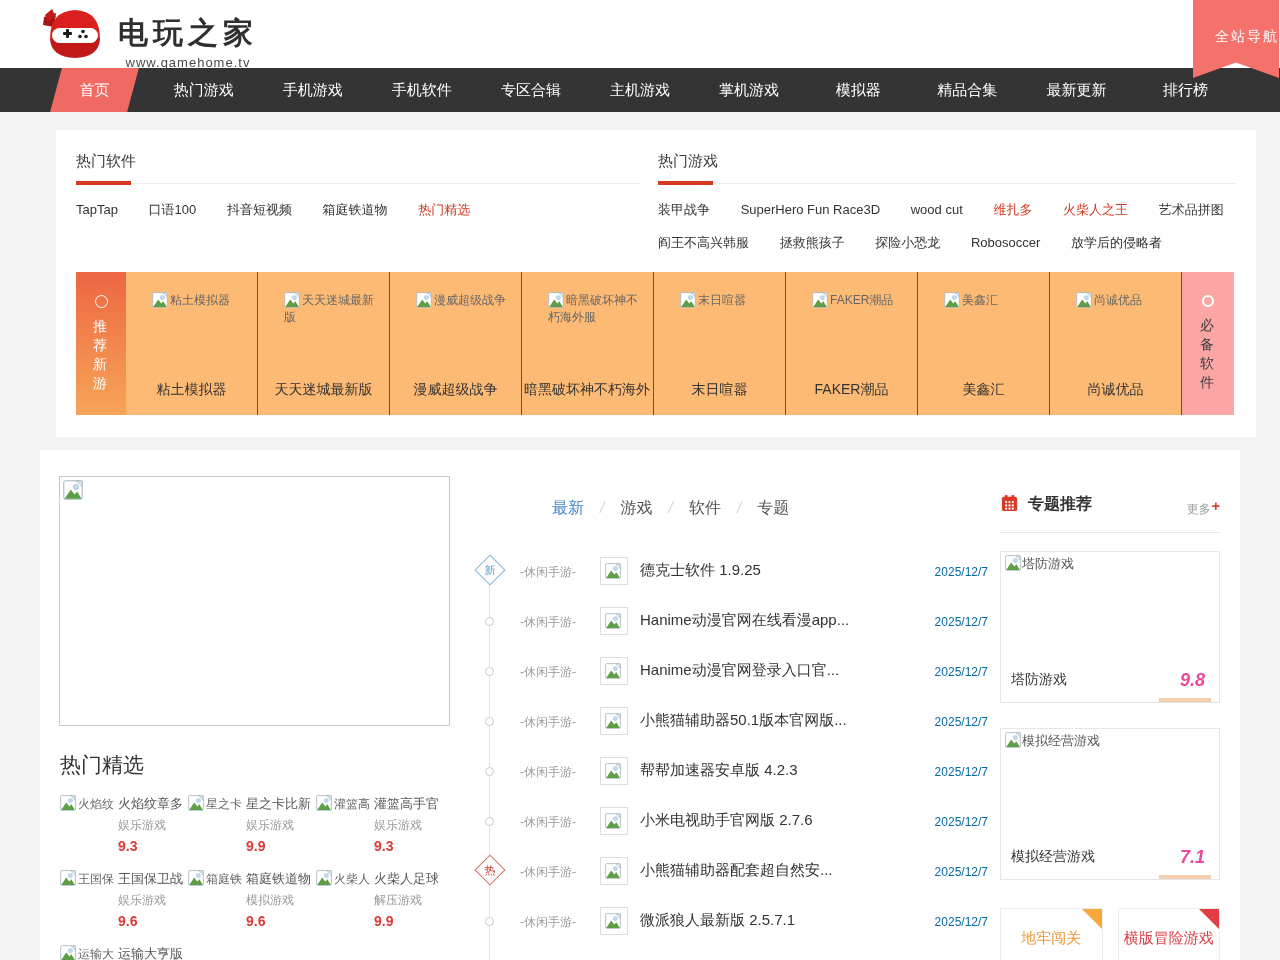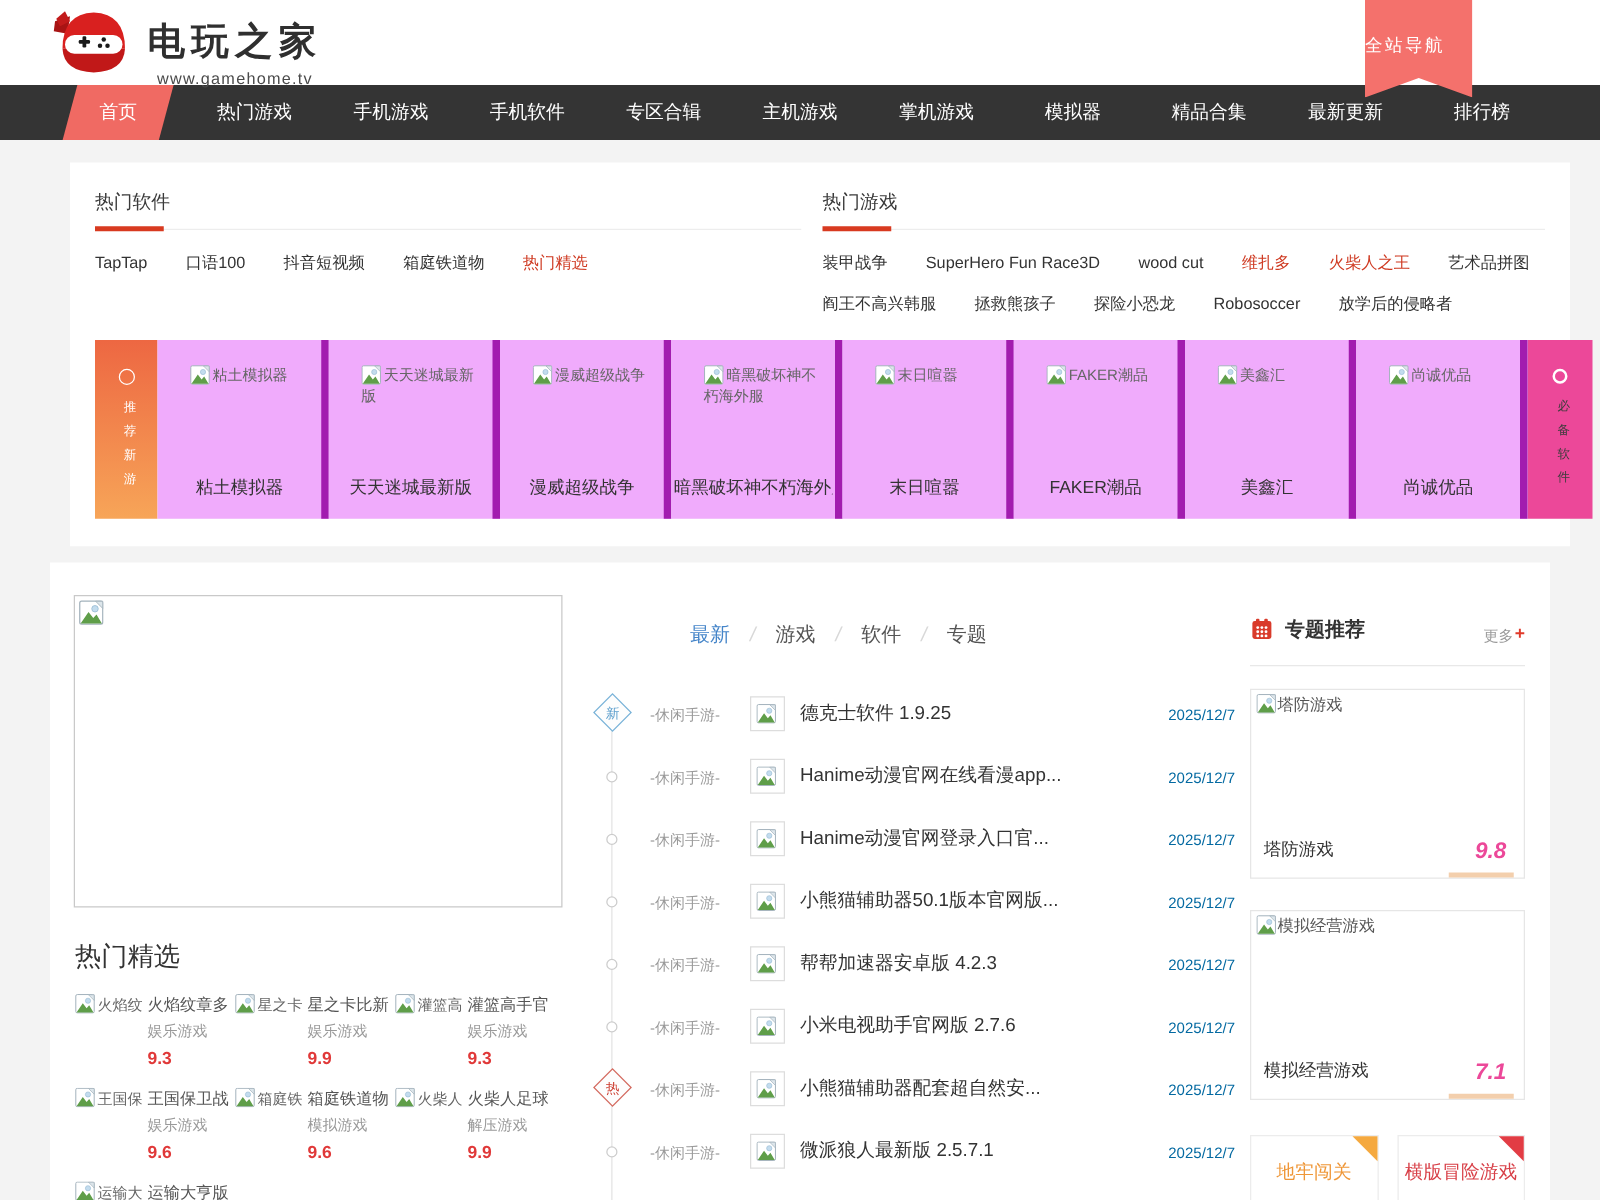--- a/index.html
+++ b/index.html
@@ -6,21 +6,21 @@
   body{width:1280px;height:960px;background:#f3f3f3;font-family:"Liberation Sans","DejaVu Sans",sans-serif;position:relative;overflow:hidden}
   a{text-decoration:none;cursor:pointer}
 
   
   .header{position:absolute;left:0;top:0;width:1280px;height:68px;background:#fff;z-index:2}
   .logo{position:absolute;left:42px;top:5px;display:flex;cursor:pointer}
   .logo-svg{width:66px;height:58px}
   .logo-txt{margin-left:10px}
   .logo-name{font-size:30px;font-weight:bold;color:#2f2f2f;letter-spacing:5px;margin-top:8px}
   .logo-url{font-size:13px;color:#4a4a4a;margin-top:1px;text-align:center;letter-spacing:1px}
-  .ribbon{position:absolute;left:1092px;top:0;width:86px;height:78px;background:#f4716c;color:#fff;font-size:14px;text-align:left;z-index:6;clip-path:polygon(0 0,100% 0,100% 100%,50% 80%,0 100%);cursor:pointer}
+  .ribbon{position:absolute;left:1193px;top:0;width:86px;height:78px;background:#f4716c;color:#fff;font-size:14px;text-align:right;z-index:6;clip-path:polygon(0 0,100% 0,100% 100%,50% 80%,0 100%);cursor:pointer}
   .ribbon span{display:block;padding-top:28px;letter-spacing:2px}
 
   
   .nav{position:absolute;left:0;top:68px;width:1280px;height:44px;background:#343434;z-index:1}
   .nav-inner{margin:0 40px;display:flex;height:44px}
   .nav-item{flex:1;text-align:center;line-height:44px;color:#fff;font-size:15px;position:relative;cursor:pointer}
   .nav-item.active::before{content:"";position:absolute;left:16px;right:16px;top:0;bottom:0;background:#f06a63;transform:skewX(-15deg)}
   .nav-item span{position:relative}
 
   
@@ -33,25 +33,25 @@
   .hc-line::after{content:"";position:absolute;left:0;bottom:-2px;width:55px;height:4px;background:#d83a20}
   .hc-links{margin-top:17px;font-size:13px;white-space:nowrap}
   .hc-links a{color:#333;margin-right:27px}
   .hc-links a.hl{color:#cf3a22}
   .hc-links.row2{margin-top:15px}
 
   
   .strip{position:absolute;left:20px;top:142px;height:143px;display:flex}
   .strip-tab{width:50px;height:143px;color:#fff;display:flex;flex-direction:column;align-items:center;justify-content:center;cursor:pointer}
   .strip-tab-left{background:linear-gradient(180deg,#ed6742,#f7a558)}
-  .strip-tab-right{width:52px;background:#ec4899;color:#3d3d3d}
+  .strip-tab-right{width:52px;background:#fca5a5;color:#3d3d3d}
   .ring{width:11px;height:11px;border-radius:50%;border:1px solid #fff;margin-bottom:9px}
   .ring.dark{width:8px;height:8px;border:2px solid #fff}
-  .vtext{width:16px;line-height:19px;font-size:10px;text-align:right;word-break:break-all}
-  .strip-card{width:131px;height:143px;background:#f0abfc;border-right:6px solid #a21caf;position:relative;cursor:pointer}
+  .vtext{width:16px;line-height:19px;font-size:14px;text-align:left;word-break:break-all}
+  .strip-card{width:131px;height:143px;background:#fdba74;border-right:1px solid #a21caf;position:relative;cursor:pointer}
   .strip-card:first-of-type{border-left:1px solid #ececec}
   .card-alt{padding:20px 10px 0 26px;font-size:12px;color:#666;line-height:17px}
   .card-name{position:absolute;left:2px;right:2px;bottom:16px;text-align:center;font-size:14px;color:#333;white-space:nowrap;overflow:hidden}
 
   
   .panel2{position:absolute;left:40px;top:450px;width:1200px;height:510px;background:#fff;overflow:hidden}
 
   .feat-box{position:absolute;left:19px;top:26px;width:389px;height:248px;border:1px solid #c9c9c9;cursor:pointer}
   .feat-box .bimg{position:absolute;left:3px;top:3px;width:20px;height:20px}
   .feat-title{position:absolute;left:20px;top:301px;font-size:21px;color:#333}

